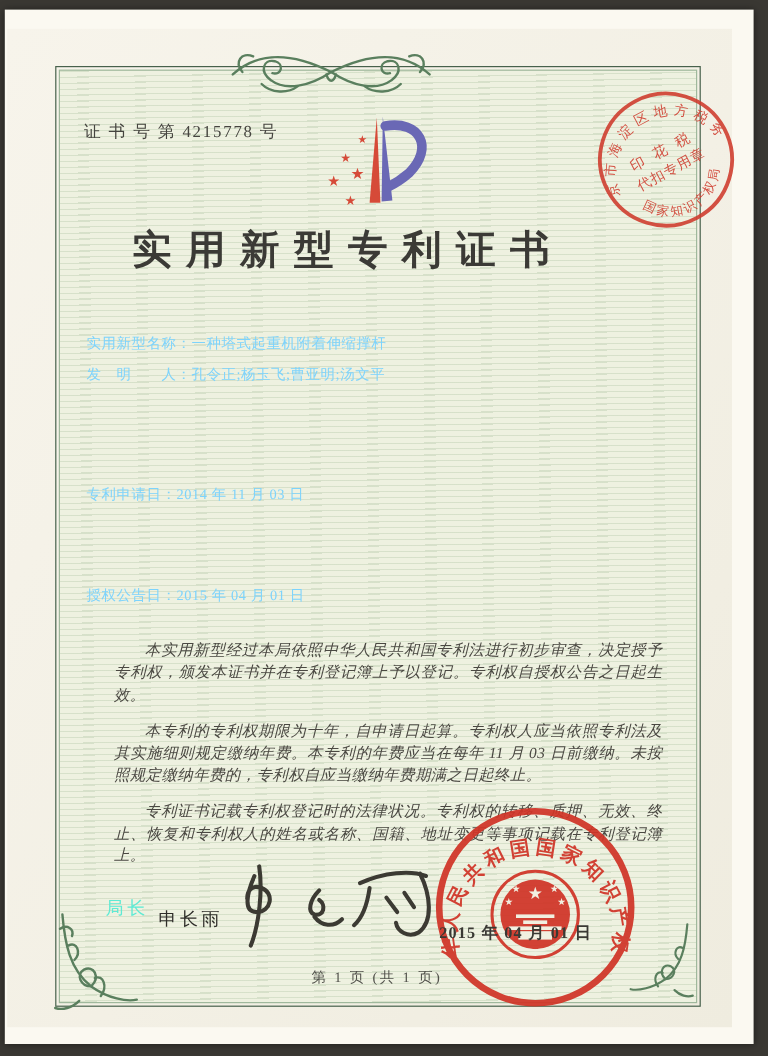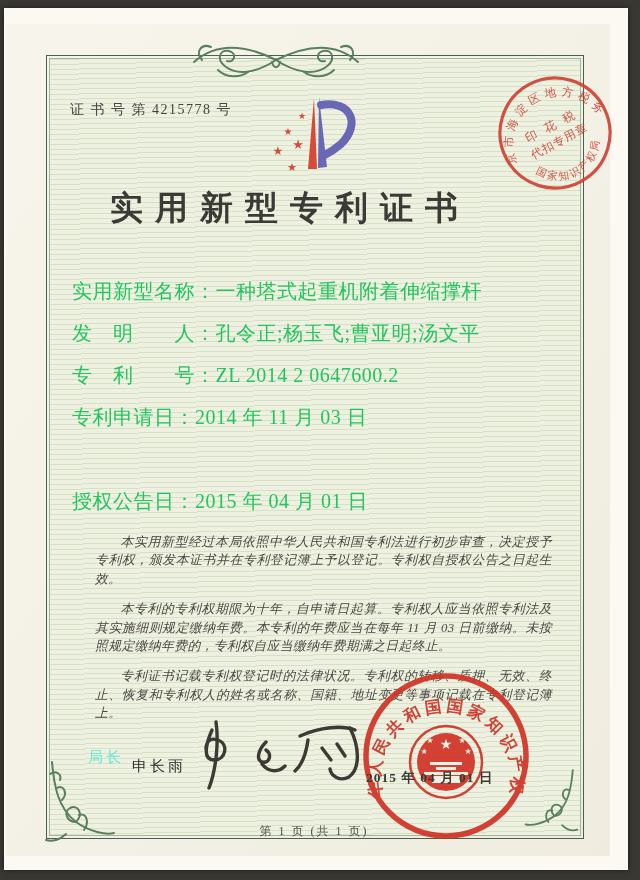--- a/index.html
+++ b/index.html
@@ -11,33 +11,33 @@
         background:linear-gradient(125deg,#f7f4eb 0%,#f3f0e5 55%,#efecdf 100%);}
   .frame-outer{position:absolute;left:46px;top:55px;width:536px;height:782px;
         border:1.5px solid #47614c;}
   .frame-inner{position:absolute;left:2px;top:2px;right:2px;bottom:2px;
         border:1px solid #9fb89c;
         background-color:#eef1e0;
         background-image:repeating-linear-gradient(179deg,rgba(145,175,135,.25) 0px,rgba(145,175,135,.25) 1px,transparent 1px,transparent 5px);}
   .cert-no{position:absolute;left:70px;top:101px;font-size:14px;letter-spacing:1.5px;color:#45443f;z-index:4;text-align:right;}
   .title{position:absolute;left:46px;width:476px;top:186px;text-align:center;font-size:33px;
         font-weight:bold;letter-spacing:12px;text-indent:12px;color:#3b3a36;z-index:4;}
-  .field-row{position:absolute;left:72px;white-space:nowrap;font-size:20px;color:#22c55e;
+  .field-row{position:absolute;left:72px;white-space:nowrap;font-size:12px;color:#7dd3fc;
         letter-spacing:.5px;z-index:4;font-family:Liberation Serif, serif;}
   .paras{position:absolute;left:83px;top:521px;width:481px;z-index:4;}
   .paras p{margin:12px;font-size:12.8px;line-height:18.4px;font-style:italic;color:#4a4842;
         text-align:justify;text-indent:2em;letter-spacing:.4px;}
   .signer-title{position:absolute;left:88px;top:748px;font-family:Liberation Serif, serif;
         font-size:15px;letter-spacing:3px;color:#5eead4;z-index:4;}
   .signer-name{position:absolute;left:88px;top:757px;font-family:"Liberation Sans",sans-serif;
         font-size:15px;letter-spacing:3px;color:#2e2d29;z-index:4;margin-left:44px;}
   .issue-date{position:absolute;left:366px;top:769px;font-size:13.5px;font-weight:bold;
         letter-spacing:1px;color:#3a3934;z-index:6;}
   .footer{position:absolute;left:46px;width:536px;top:806px;text-align:center;font-size:12px;
-        letter-spacing:2px;color:#50504a;z-index:4;margin-top:17px;}
+        letter-spacing:2px;color:#50504a;z-index:4;}
   .logo{position:absolute;left:268px;top:93px;z-index:3;}
   .tax-seal{position:absolute;left:494px;top:72px;z-index:5;transform:rotate(-28deg);opacity:.88;}
   .big-seal{position:absolute;left:360px;top:670px;z-index:5;opacity:.93;}
   .signature{position:absolute;left:150px;top:702px;z-index:5;}
   .ornament-top{position:absolute;left:188px;top:36px;z-index:3;}
   .flourish-bl{position:absolute;left:32px;top:760px;z-index:3;}
   .flourish-br{position:absolute;left:524px;top:764px;z-index:3;transform:scaleX(-1);}
 </style>
 </head>
 <body>
@@ -114,25 +114,22 @@
     <text x="61" y="74" fill="#cf3a2c" font-size="11.5" letter-spacing="1" text-anchor="middle">代扣专用章</text>
   </svg>
 
   <div class="cert-no">证 书 号 第 4215778 号</div>
 
   <div class="title">实用新型专利证书</div>
 
   <div class="field-row" style="top:278px">
     <span>实用新型名称：</span><span>一种塔式起重机附着伸缩撑杆</span>
   </div>
-  <div class="field-row" style="top:320px">
+  <div class="field-row" style="top:304px">
     <span>发　明　　人：</span><span>孔令正;杨玉飞;曹亚明;汤文平</span>
-  </div>
-  <div class="field-row" style="top:362px">
-    <span>专　利　　号：</span><span>ZL 2014 2 0647600.2</span>
   </div>
   <div class="field-row" style="top:404px">
     <span>专利申请日：</span><span>2014 年 11 月 03 日</span>
   </div>
   <div class="field-row" style="top:488px">
     <span>授权公告日：</span><span>2015 年 04 月 01 日</span>
   </div>
 
   <div class="paras">
     <p>本实用新型经过本局依照中华人民共和国专利法进行初步审查，决定授予专利权，颁发本证书并在专利登记簿上予以登记。专利权自授权公告之日起生效。</p>

